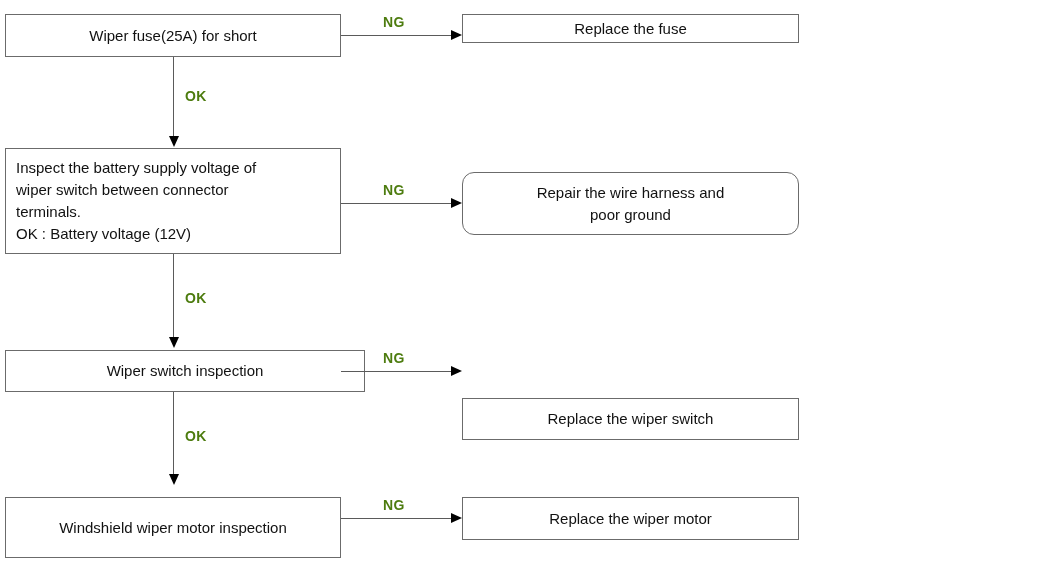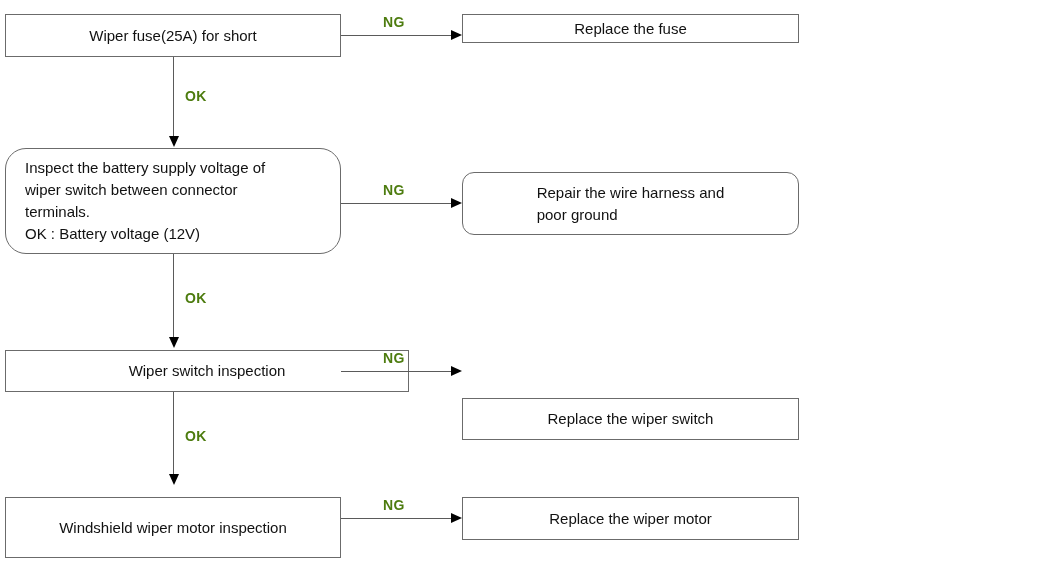--- a/index.html
+++ b/index.html
@@ -25,27 +25,26 @@
     background: #ffffff;
     display: flex;
     align-items: center;
     font-size: 15px;
     line-height: 22px;
     color: #111111;
     white-space: pre-line;
   }
   .node.center {
     justify-content: center;
-    text-align: left;
+    text-align: center;
   }
   .node.left {
     justify-content: flex-start;
     text-align: left;
-    padding-left: 19px;
-    border-radius: 21px;
+    padding-left: 10px;
   }
   
   .h-line {
     position: absolute;
     height: 1px;
     background: #5a5a5a;
   }
   .v-line {
     position: absolute;
     width: 1px;
@@ -102,21 +101,21 @@
   <div class="arrow-right" style="left:451px; top:198px;"></div>
   <div class="edge-label" style="left:383px; top:182px;">NG</div>
 
   <div class="node center" style="left:462px; top:172px; width:337px; height:63px;border-radius:12px;">Repair the wire harness and
 poor ground</div>
 
   <div class="v-line" style="left:173px; top:254px; height:84px;"></div>
   <div class="arrow-down" style="left:169px; top:337px;"></div>
   <div class="edge-label" style="left:185px; top:290px;">OK</div>
 
-  <div class="node center" style="left:5px; top:350px; width:404px; height:42px;">Wiper switch inspection</div>
+  <div class="node center" style="left:5px; top:350px; width:360px; height:42px;">Wiper switch inspection</div>
 
   <div class="h-line" style="left:341px; top:371px; width:113px;"></div>
   <div class="arrow-right" style="left:451px; top:366px;"></div>
   <div class="edge-label" style="left:383px; top:350px;">NG</div>
 
   <div class="node center" style="left:462px; top:350px; width:337px; height:42px;margin-top:48px;">Replace the wiper switch</div>
 
   <div class="v-line" style="left:173px; top:392px; height:83px;"></div>
   <div class="arrow-down" style="left:169px; top:474px;"></div>
   <div class="edge-label" style="left:185px; top:428px;">OK</div>

